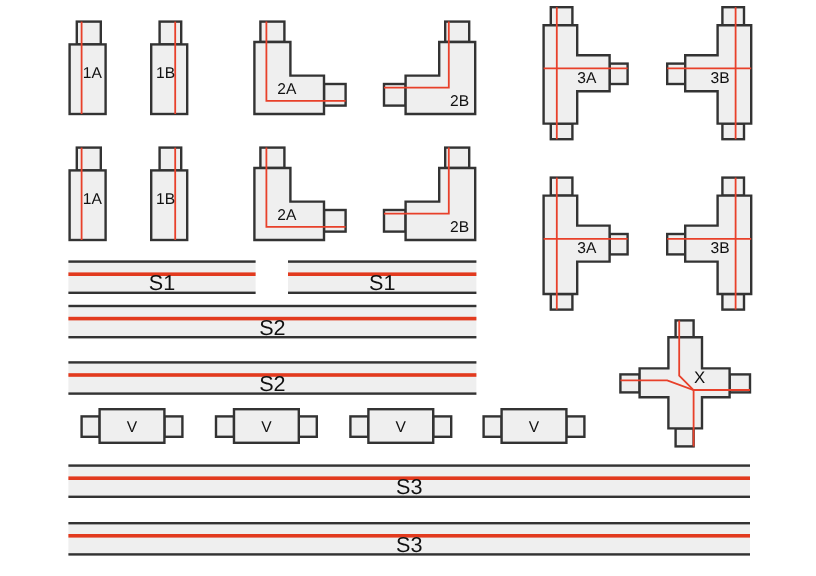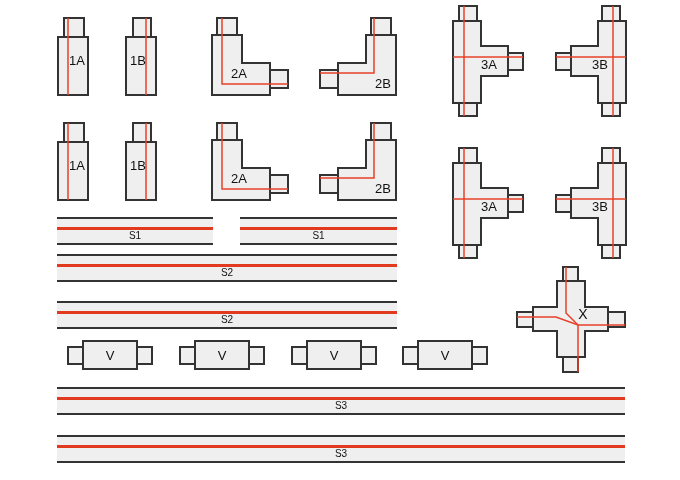--- a/index.html
+++ b/index.html
@@ -16,21 +16,21 @@
   svg.piece text.big{font-size:14px;}
   .strip{
     position:absolute;height:24px;
     background:var(--piece-fill,#efefef);
     border-top:2px solid var(--outline,#333333);
     border-bottom:2px solid var(--outline,#333333);
   }
   .strip-red{position:absolute;left:0;right:0;top:8px;height:3px;background:var(--strip-red,#e23a1e);}
   .strip-label{
     position:absolute;left:0;right:0;bottom:0;text-align:center;
-    font-size:10px;line-height:14px;color:var(--label-color,#111111);
+    font-size:18px;line-height:14px;color:var(--label-color,#111111);
   }
 </style>
 </head>
 <body>
 
 <div class="canvas">
 
   <svg class="piece" style="left:58px;top:18px" width="30" height="77">
     <rect class="part" x="6" y="0" width="20" height="19"></rect>
     <rect class="part" x="0" y="19" width="30" height="58"></rect>

